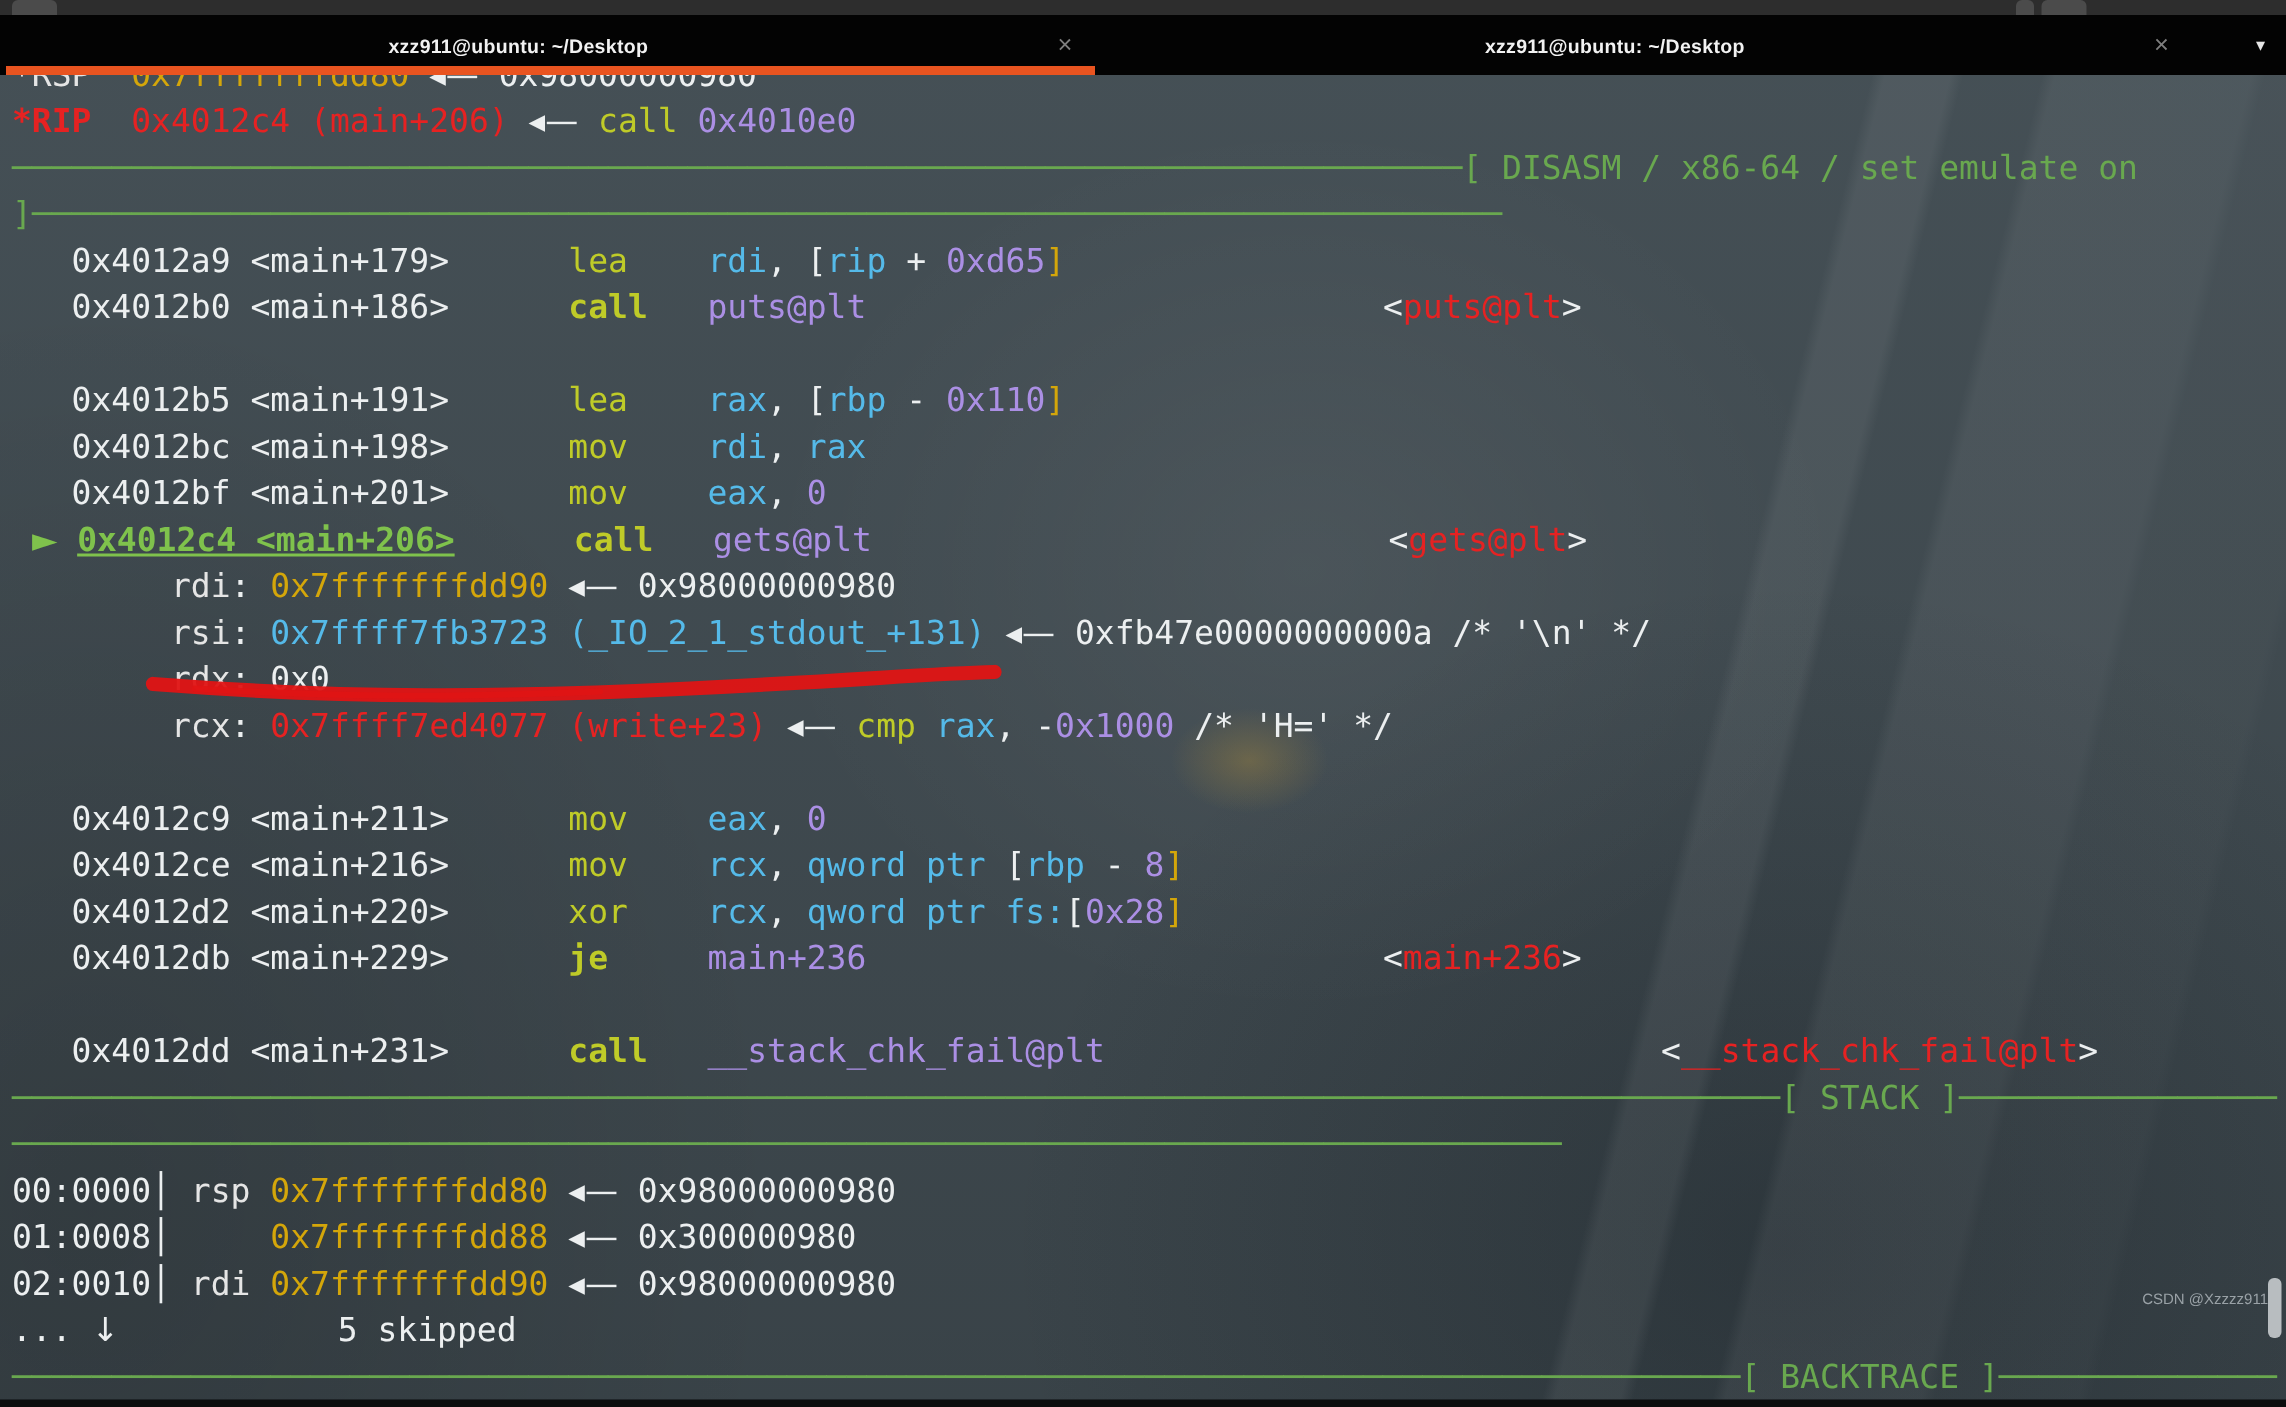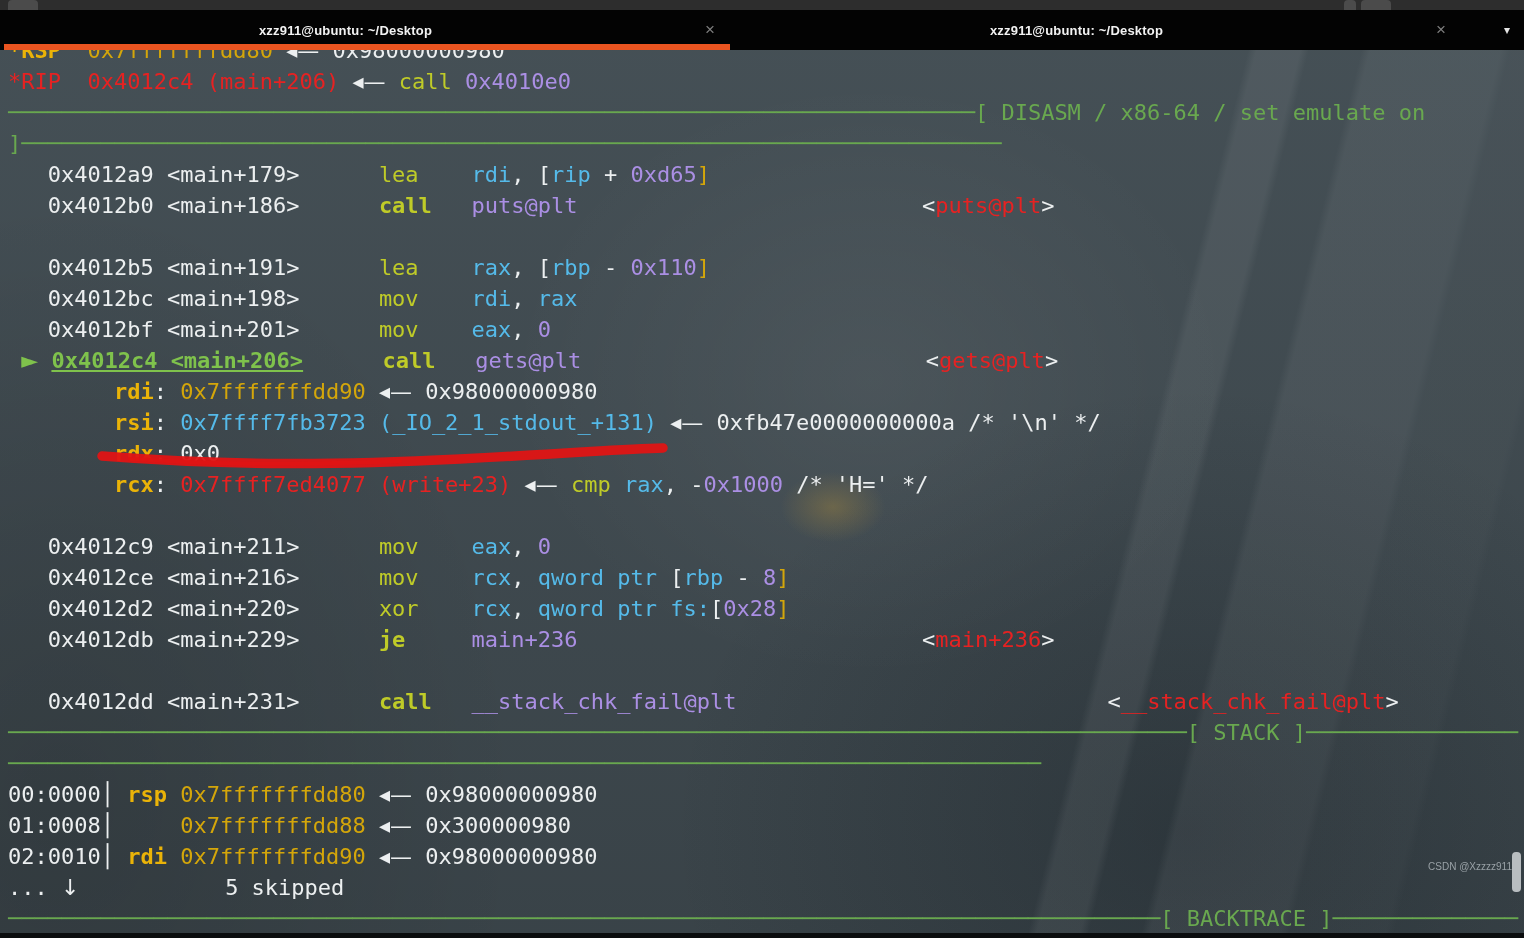--- a/index.html
+++ b/index.html
@@ -40,24 +40,24 @@
       linear-gradient(104deg, transparent 71.5%, rgba(255,255,255,.060) 72% 74.5%, transparent 75% 78%,
         rgba(255,255,255,.050) 78.5% 86%, rgba(255,255,255,.020) 86.5% 92%, transparent 92.5%),
       radial-gradient(720px 620px at 78% 88%, rgba(14,22,28,.30), transparent 72%),
       radial-gradient(620px 820px at 4% 85%, rgba(0,0,0,.14), transparent 75%),
       linear-gradient(180deg, rgba(255,255,255,.02), rgba(0,0,0,.12));}
   .term-pre{position:relative;margin-top:-15px;padding-left:8px;white-space:pre;
     font-family:"DejaVu Sans Mono",monospace;font-size:22px;line-height:31px;color:var(--c-fg);}
   .row{min-height:31px;}
 
   .w{color:var(--c-fg);}
-  .wb{color:#eab308;font-weight:bold;}
+  .wb{color:#e5e5e5;font-weight:normal;}
   .y{color:var(--c-yellow);margin-top:13px;}
   .r{color:var(--c-red);}
-  .rb{color:var(--c-red);font-weight:normal;}
+  .rb{color:var(--c-red);font-weight:bold;}
   .c{color:var(--c-cyan);}
   .p{color:var(--c-purple);}
   .l{color:var(--c-lime);}
   .lb{color:var(--c-lime);font-weight:bold;}
   .ht{color:var(--c-green);}
   .hd{color:var(--c-green);font-weight:bold;}
   .cur{color:var(--c-green-br);font-weight:bold;text-decoration:underline;}
   .m{color:var(--c-green-br);font-weight:bold;font-family:"DejaVu Sans",sans-serif;}
   .a{color:var(--c-fg);font-family:"DejaVu Sans",sans-serif;}
 

